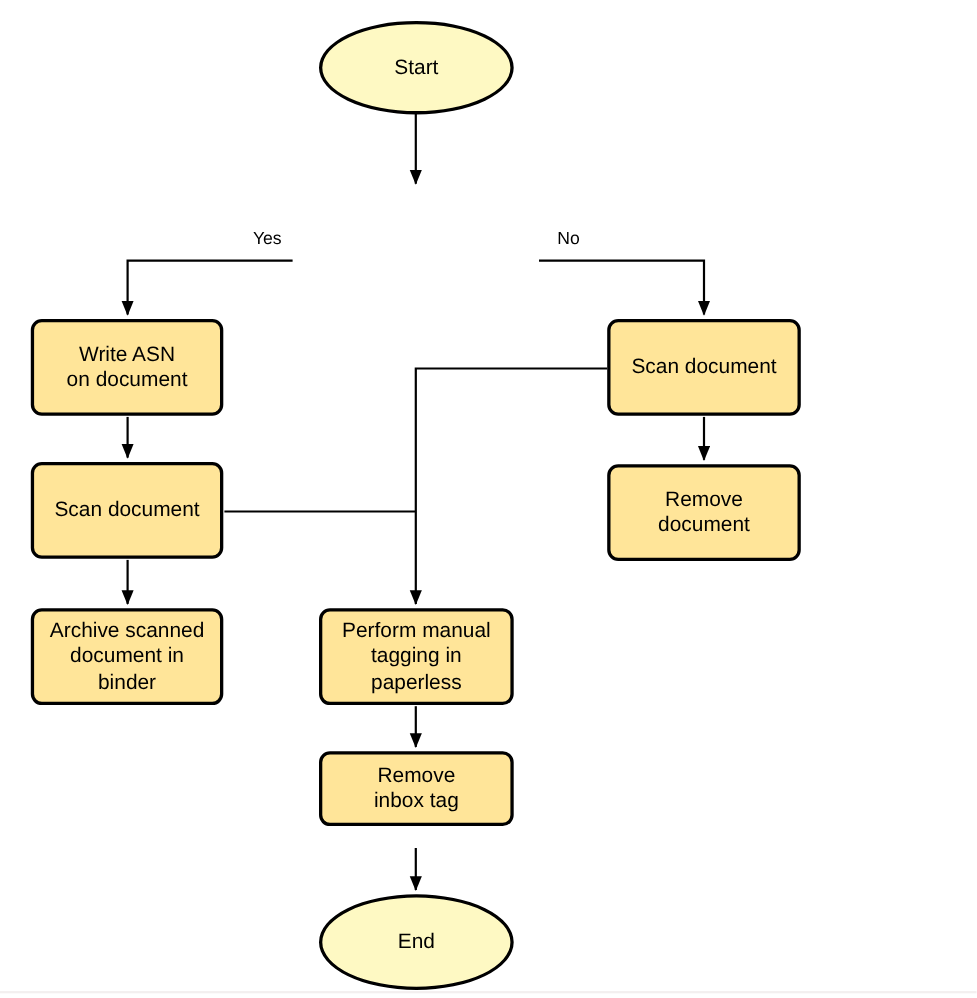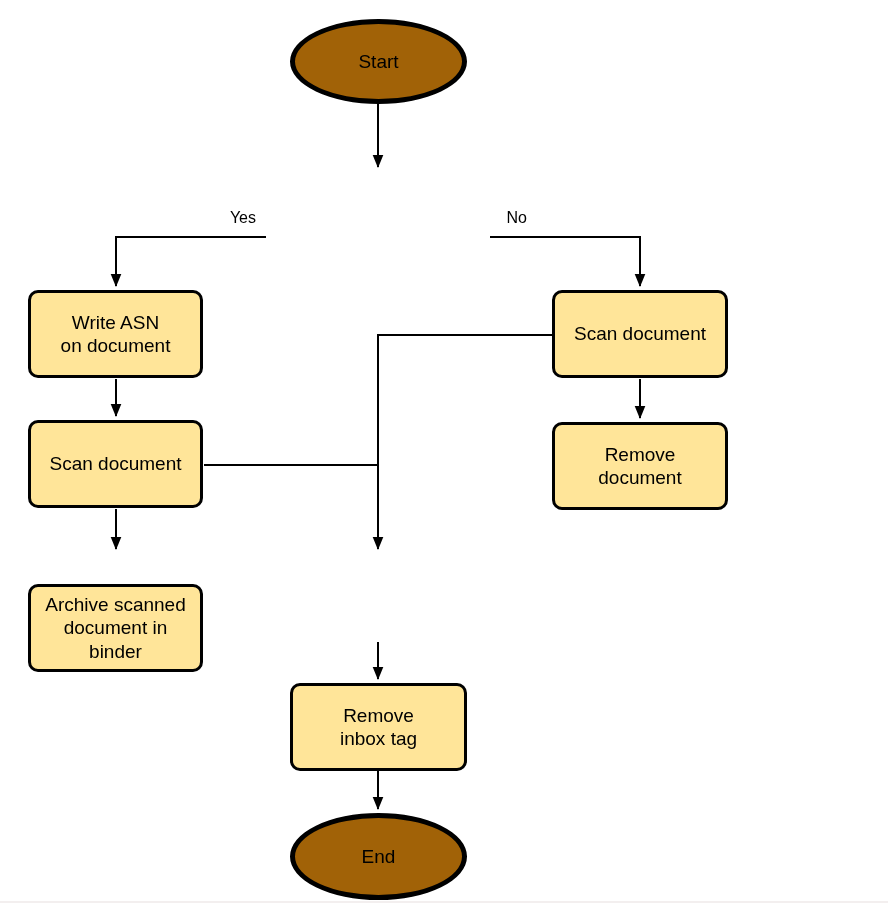--- a/index.html
+++ b/index.html
@@ -31,22 +31,22 @@
     justify-content: center;
     box-sizing: border-box;
     font-size: 19px;
     line-height: 1.22;
     text-align: center;
   }
   .label {
     white-space: pre-line;
   }
   .terminator {
-    background: #a16207;
-    border: 5px solid #000000;
+    background: #fef9c3;
+    border: 3px solid #000000;
     border-radius: 50%;
     text-align: center;
   }
   .process {
     background: #FFE599;
     border: 3px solid #000000;
     border-radius: 10px;
     padding: 2px 6px;
   }
   .decision-wrap {
@@ -141,29 +141,34 @@
   </div>
 
   <div class="node process" style="left:28px; top:420px; width:175px; height:88px;">
     <div class="label">Scan document</div>
   </div>
 
   <div class="node process" style="left:552px; top:422px; width:176px; height:88px;">
     <div class="label">Remove document</div>
   </div>
 
-  <div class="node process" style="left:28px; top:553px; width:175px; height:88px;margin-top:31px;">
+  <div class="node process" style="left:28px; top:553px; width:175px; height:88px;">
     <div class="label">Archive scanned
 document in
 binder</div>
   </div>
 
+  <div class="node process" style="left:290px; top:553px; width:177px; height:88px;">
+    <div class="label">Perform manual
+tagging in
+paperless</div>
+  </div>
 
 
-  <div class="node process" style="left:290px; top:683px; width:177px; height:88px;">
+  <div class="node process" style="left:290px; top:683px; width:177px; height:68px;">
     <div class="label">Remove
 inbox tag</div>
   </div>
 
   <div class="node terminator" style="left:290px; top:813px; width:177px; height:87px;">
     <div class="label">End</div>
   </div>
 
   <div class="bottom-divider"></div>
 

